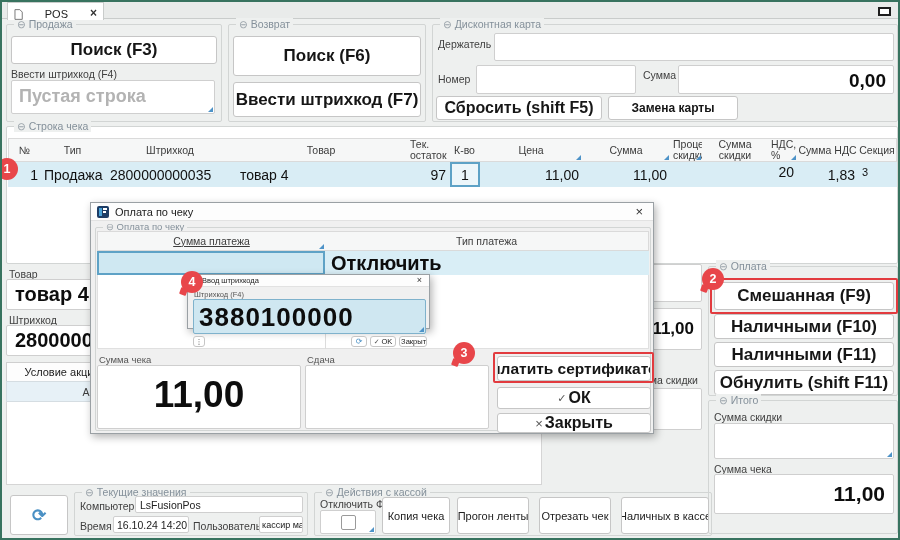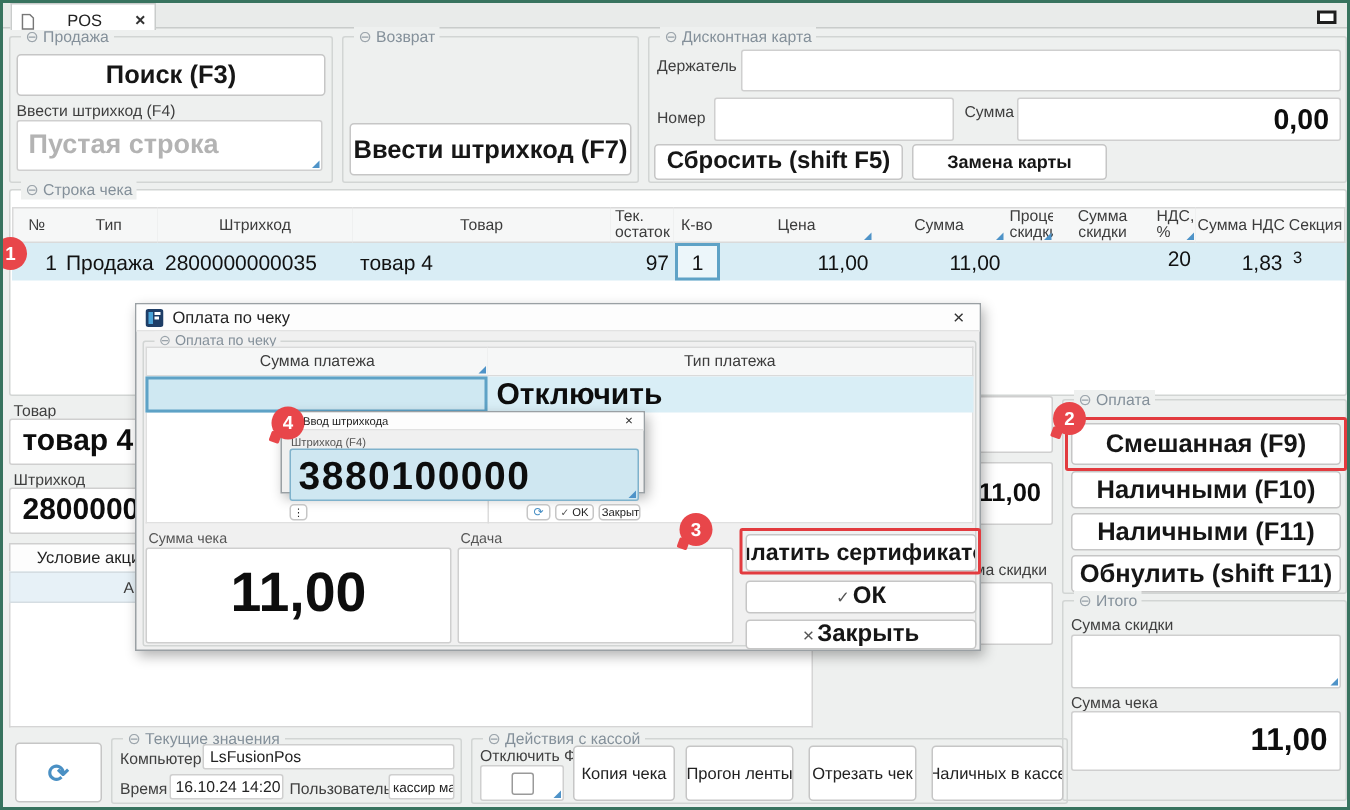--- a/index.html
+++ b/index.html
@@ -49,20 +49,21 @@
   </div>
   <div class="btn" style="left:9px;top:34px;width:206px;height:28px;font-size:17px;">Поиск (F3)</div>
   <div class="lbl" style="left:9px;top:66px;">Ввести штрихкод (F4)</div>
   <div class="field ct" style="left:9px;top:78px;width:204px;height:34px;">
     <span style="position:absolute;left:7px;top:5px;font-size:18px;font-weight:bold;color:#b3b3b3;">Пустая строка</span>
   </div>
 
   <div class="grp" style="left:226px;top:22px;width:198px;height:98px;">
     <span class="glabel">Возврат</span>
   </div>
+  <div class="btn" style="left:231px;top:34px;width:188px;height:40px;font-size:17px;">Поиск (F6)</div>
   <div class="btn" style="left:231px;top:80px;width:188px;height:35px;font-size:17px;">Ввести штрихкод (F7)</div>
 
   <div class="grp" style="left:430px;top:22px;width:466px;height:98px;">
     <span class="glabel">Дисконтная карта</span>
   </div>
   <div class="lbl" style="left:436px;top:36px;">Держатель</div>
   <div class="field" style="left:492px;top:31px;width:400px;height:28px;"></div>
   <div class="lbl" style="left:436px;top:71px;">Номер</div>
   <div class="field" style="left:474px;top:63px;width:160px;height:29px;"></div>
   <div class="lbl" style="left:641px;top:67px;">Сумма</div>
@@ -186,21 +187,21 @@
           <rect x="2" y="2" width="3" height="8" fill="#4aa3d8"></rect>
           <rect x="6" y="2" width="4" height="2" fill="#fff"></rect>
           <rect x="6" y="5" width="3" height="2" fill="#fff"></rect>
         </svg>
       <span style="font-size:11px;color:#222;margin-left:6px;">Оплата по чеку</span>
       <span style="position:absolute;right:10px;top:1px;font-size:13px;color:#333;">×</span>
     </div>
     <div class="grp" style="left:4px;top:24px;width:556px;height:204px;">
       <span class="glabel" style="background:#f0f0f0;font-size:9.5px;">Оплата по чеку</span>
     </div>
-    <div class="th ct" style="left:6px;top:28px;width:229px;height:20px;border-left:1px solid #dadada;">Сумма платежа</div>
+    <div class="th ct" style="left:6px;top:28px;width:229px;height:20px;border-left:1px solid #dadada;text-decoration:underline;">Сумма платежа</div>
     <div class="th" style="left:234px;top:28px;width:324px;height:20px;">Тип платежа</div>
     <div class="abs" style="left:6px;top:48px;width:552px;height:98px;background:#fff;border:1px solid #e0e0e0;border-top:none;"></div>
     <div class="vline" style="left:234px;top:48px;height:98px;"></div>
     <div class="abs" style="left:6px;top:48px;width:552px;height:24px;background:#d9eef6;"></div>
     <div class="abs" style="left:6px;top:48px;width:228px;height:24px;background:#cfe8f2;border:2px solid #5ea2c6;"></div>
     <span class="big" style="position:absolute;left:240px;top:49px;font-size:20px;">Отключить</span>
     <div class="lbl" style="left:8px;top:151px;font-size:9.5px;color:#555;">Сумма чека</div>
     <div class="field" style="left:6px;top:162px;width:204px;height:64px;">
       <span class="big" style="position:absolute;left:0;right:0;top:8px;text-align:center;font-size:37px;">11,00</span>
     </div>

